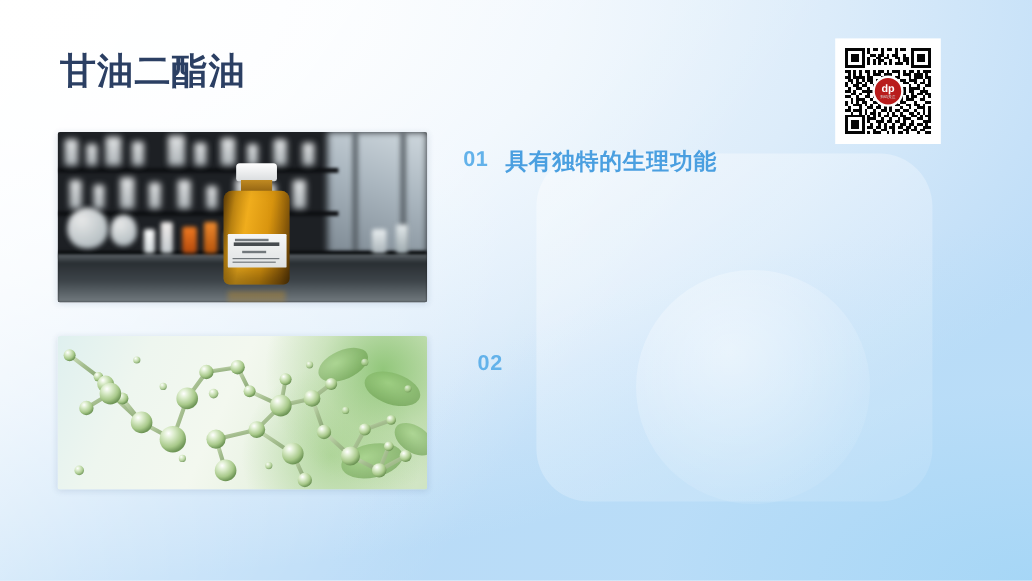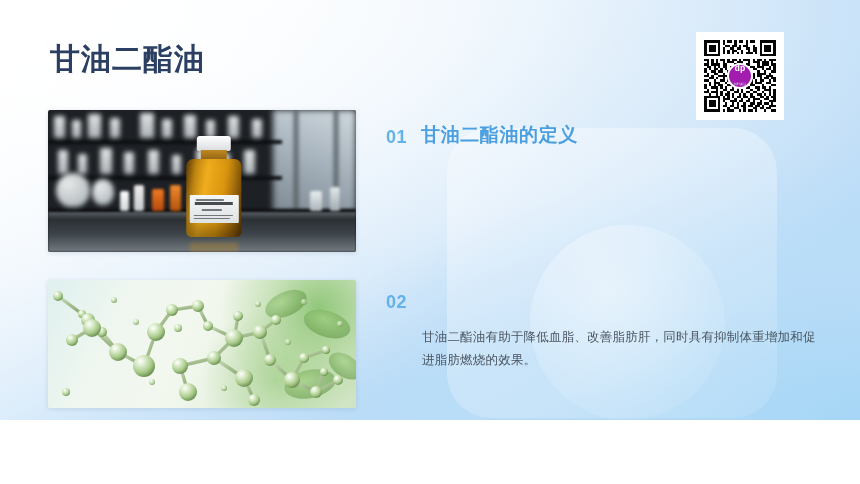--- a/index.html
+++ b/index.html
@@ -6,21 +6,21 @@
   html, body { width:860px; height:484px; overflow:hidden; }
   body {
     font-family: "Liberation Sans", "DejaVu Sans", sans-serif;
     background: #ffffff;
     position: relative;
   }
 
   
   .slide {
     position:absolute; inset:0;
-    width:860px; height:420px;
+    width:860px; height:484px;
     overflow:hidden;
     background:
       radial-gradient(115% 100% at 2% 0%, #ffffff 0%, #fbfdff 22%, #eef6fd 46%, #dcecfa 68%, #c6e1f8 88%, #b9dbf7 100%);
   }
   
   .wash {
     position:absolute; inset:0;
     background:
       radial-gradient(95% 85% at 100% 100%, rgba(165,214,246,.95) 0%, rgba(185,222,248,.55) 38%, rgba(255,255,255,0) 72%),
       linear-gradient(125deg, rgba(255,255,255,.92) 0%, rgba(255,255,255,.35) 34%, rgba(255,255,255,0) 58%);
@@ -57,25 +57,24 @@
     width:88px; height:88px;
     background:#ffffff;
     padding:6px;
   }
   .qr-canvas { position:relative; width:100%; height:100%; }
   .qr-canvas svg { display:block; width:100%; height:100%; }
   .qr-logo {
     position:absolute; left:50%; top:50%;
     transform:translate(-50%,-50%);
     width:26px; height:26px; border-radius:50%;
-    background:#a21caf;
+    background:#b91c1c;
     border:2px solid #ffffff;
-    display:flex; align-items:center; justify-content:space-between;
+    display:flex; align-items:center; justify-content:center;
     flex-direction:column;
-    font-family:Liberation Mono, monospace;
   }
   .qr-logo .mark {
     font-size:9px; line-height:9px; color:#ffffff; font-weight:bold;
   }
   .qr-logo .sub {
     font-size:3px; line-height:4px; color:#d7f5f4; letter-spacing:.2px;
   }
 
   
   .media {
@@ -180,23 +179,23 @@
       radial-gradient(circle at 88% 22%, rgba(120,186,92,.75) 0%, rgba(150,200,120,.35) 18%, rgba(255,255,255,0) 34%),
       radial-gradient(circle at 74% 78%, rgba(140,196,110,.55) 0%, rgba(255,255,255,0) 30%),
       linear-gradient(115deg, #dff0ef 0%, #eef6ef 22%, #f3f8ef 45%, #e5f0de 68%, #cfe4c2 100%);
     overflow:hidden;
   }
   .mol svg { position:absolute; inset:0; width:100%; height:100%; }
 
   
   .block { position:absolute; }
   .block-01 { left:386px; top:122px; width:430px; }
-  .block-02 { left:386px; top:292px; width:430px; }
-
-  .head-row { display:flex; align-items:flex-end; gap:14px; }
+  .block-02 { left:398px; top:292px; width:430px; }
+
+  .head-row { display:flex; align-items:flex-start; gap:14px; }
   .num {
     font-size:18px; font-weight:bold; color:#63b2ea; letter-spacing:.5px;
   }
   .head {
     font-size:19px; font-weight:bold; color:#4a9fe0; letter-spacing:.6px;
   }
   .para {
     margin-top:13px; margin-left:36px;
     font-size:12.5px; line-height:23px;
     color:#4a5560;
@@ -434,23 +433,22 @@
           <circle cx="292" cy="44" r="3" fill="url(#sph)" opacity=".7"></circle>
           <circle cx="256" cy="22" r="3" fill="url(#sph)" opacity=".7"></circle>
         </g>
       </svg>
     </div>
   </div>
 
   <div class="block block-01">
     <div class="head-row">
       <span class="num">01</span>
-      <span class="head">甘油二酯油的定义</span>
+      <span class="head">具有独特的生理功能</span>
     </div>
   </div>
 
   <div class="block block-02">
     <div class="head-row">
       <span class="num">02</span>
     </div>
-    <div class="para">甘油二酯油有助于降低血脂、改善脂肪肝，同时具有抑制体重增加和促进脂肪燃烧的效果。</div>
   </div>
 </div>
 
 </body></html>

